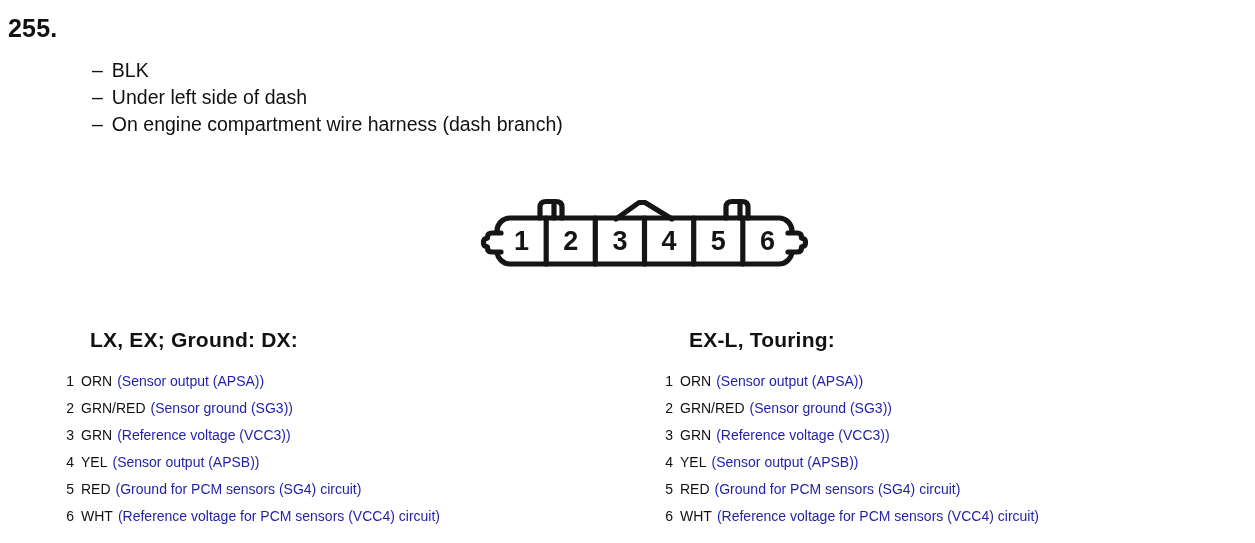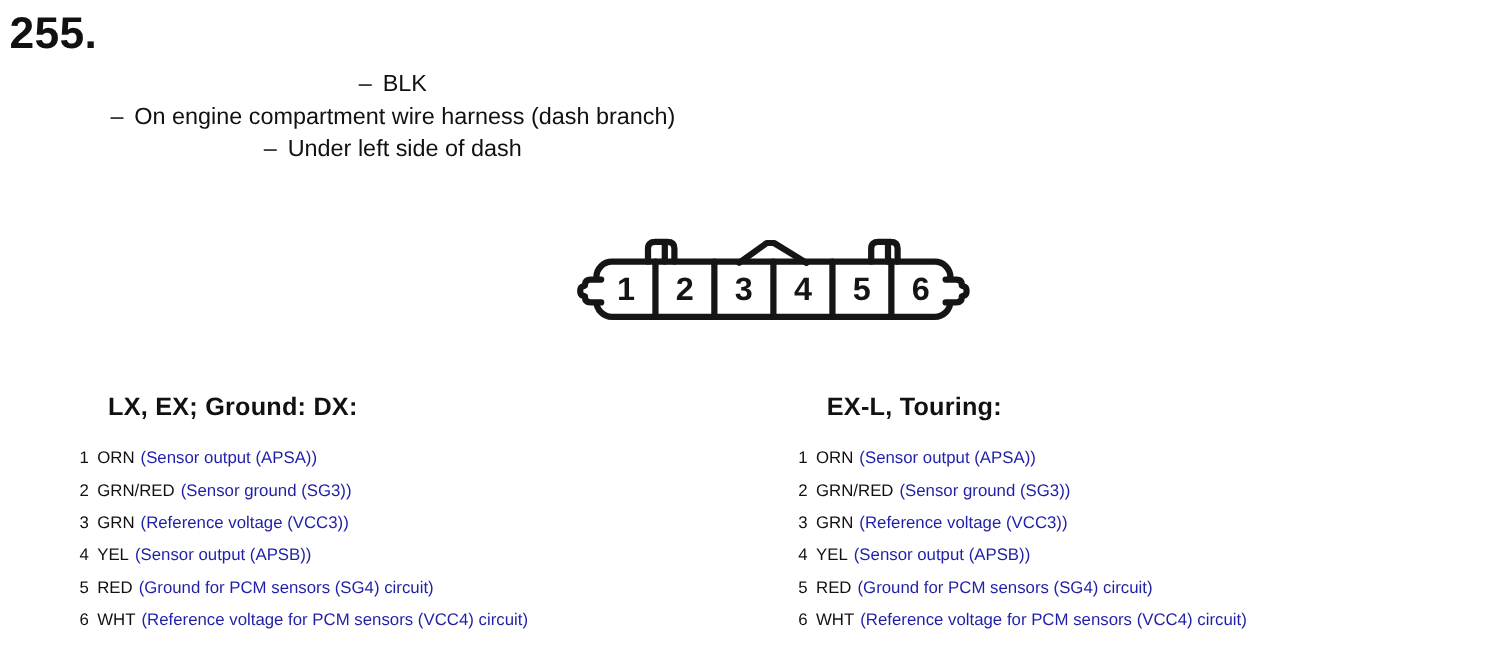--- a/index.html
+++ b/index.html
@@ -16,32 +16,31 @@
     font-family: "Liberation Sans", sans-serif;
     color: var(--text);
     overflow: hidden;
   }
   .title-row {
     position: absolute;
     left: 8px;
     top: 10px;
     display: flex;
     font-weight: bold;
-    font-size: 37px;
+    font-size: 25px;
     line-height: 36px;
     letter-spacing: 0.2px;
   }
   .title-num { width: 80px; }
   .notes {
     position: absolute;
     left: 92px;
     top: 57px;
     font-size: 19.5px;
     line-height: 27px;
-    text-align: center;
   }
   .note-line { white-space: nowrap; }
   .note-dash { margin-right: 9px; }
   .connector-svg {
     position: absolute;
     left: 480px;
     top: 192px;
     width: 330px;
     height: 80px;
   }
@@ -81,22 +80,22 @@
 </style>
 </head>
 <body>
 
 <div class="title-row">
   <span class="title-num">255.</span>
 </div>
 
 <div class="notes">
   <div class="note-line"><span class="note-dash">–</span><span>BLK</span></div>
+  <div class="note-line"><span class="note-dash">–</span><span>Under left side of dash</span></div>
   <div class="note-line"><span class="note-dash">–</span><span>On engine compartment wire harness (dash branch)</span></div>
-  <div class="note-line"><span class="note-dash">–</span><span>Under left side of dash</span></div>
 </div>
 
 <svg class="connector-svg" viewBox="0 0 330 80">
 
   <path class="cstroke" d="M60 26 L60 15 Q60 9.5 66 9.5 L76 9.5 Q82 9.5 82 15 L82 26"></path>
   <line class="cstroke" x1="74" y1="12" x2="74" y2="26" stroke-width="4"></line>
   <path class="cstroke" d="M246 26 L246 15 Q246 9.5 252 9.5 L262 9.5 Q268 9.5 268 15 L268 26"></path>
   <line class="cstroke" x1="260" y1="12" x2="260" y2="26" stroke-width="4"></line>
 
   <path class="cstroke" d="M136 27 L159 10.5 L165 10.5 L192 27"></path>

